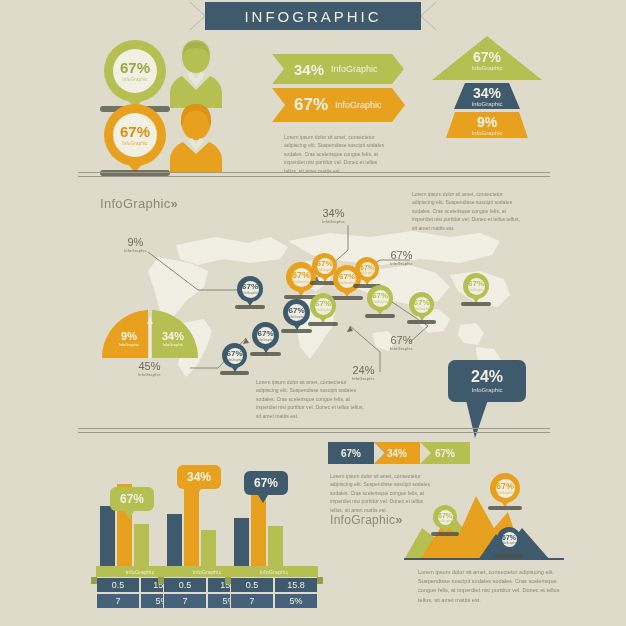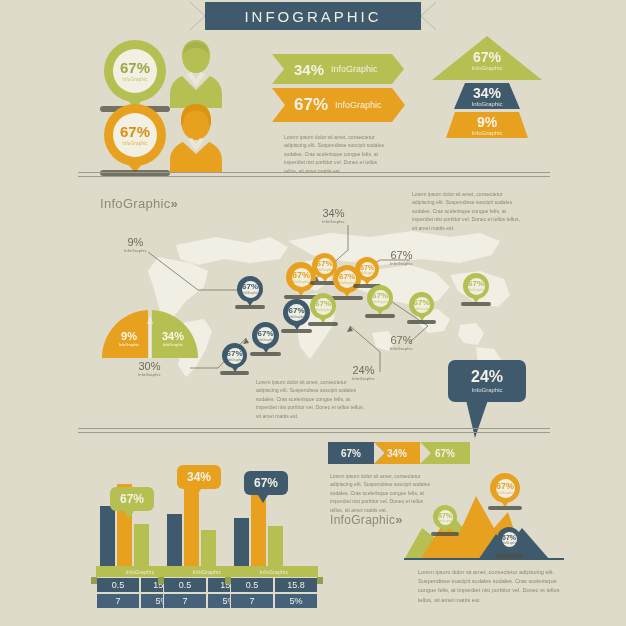--- a/index.html
+++ b/index.html
@@ -248,21 +248,21 @@
   </div>
   <div class="abs callout" style="left:390px;top:249px;">
     <div class="p">67%</div>
     <div class="s">InfoGraphic</div>
   </div>
   <div class="abs callout" style="left:390px;top:334px;">
     <div class="p">67%</div>
     <div class="s">InfoGraphic</div>
   </div>
   <div class="abs callout" style="left:138px;top:360px;">
-    <div class="p">30%</div>
+    <div class="p">45%</div>
     <div class="s">InfoGraphic</div>
   </div>
   <div class="abs callout" style="left:352px;top:364px;">
     <div class="p">24%</div>
     <div class="s">InfoGraphic</div>
   </div>
 
   <div class="abs" style="left:0;top:0;width:626px;height:626px;pointer-events:none;" id="pin-layer">
       <div class="pin" style="left: 286px; top: 262px;">
         <div class="head" style="width: 30px; height: 30px; background: rgb(232, 161, 30);">

